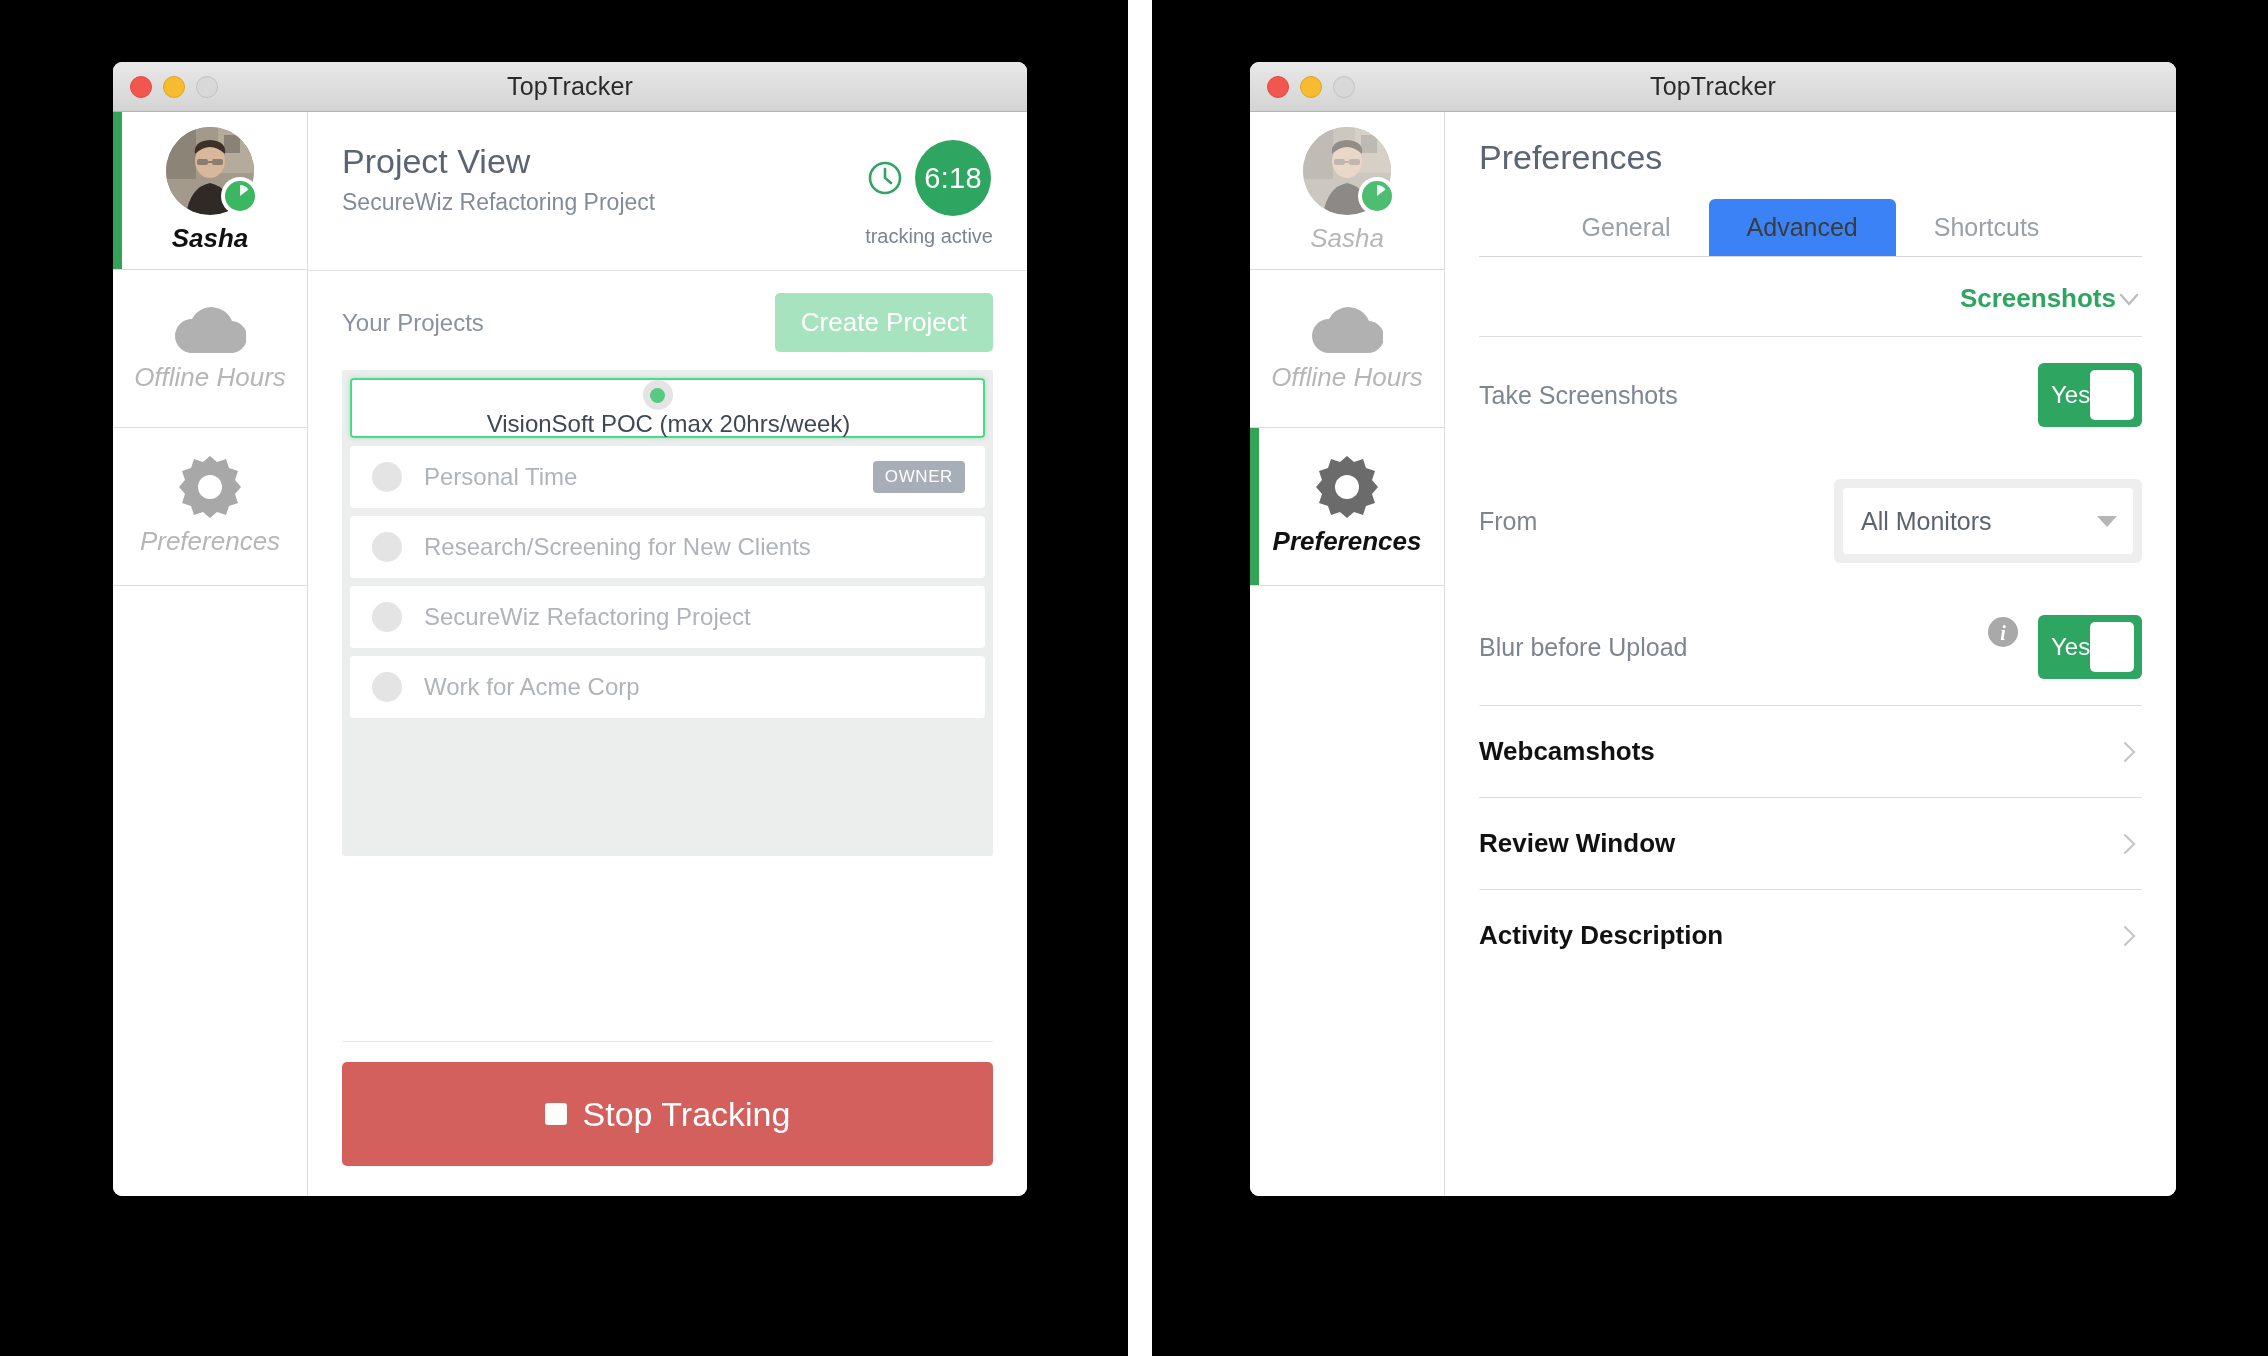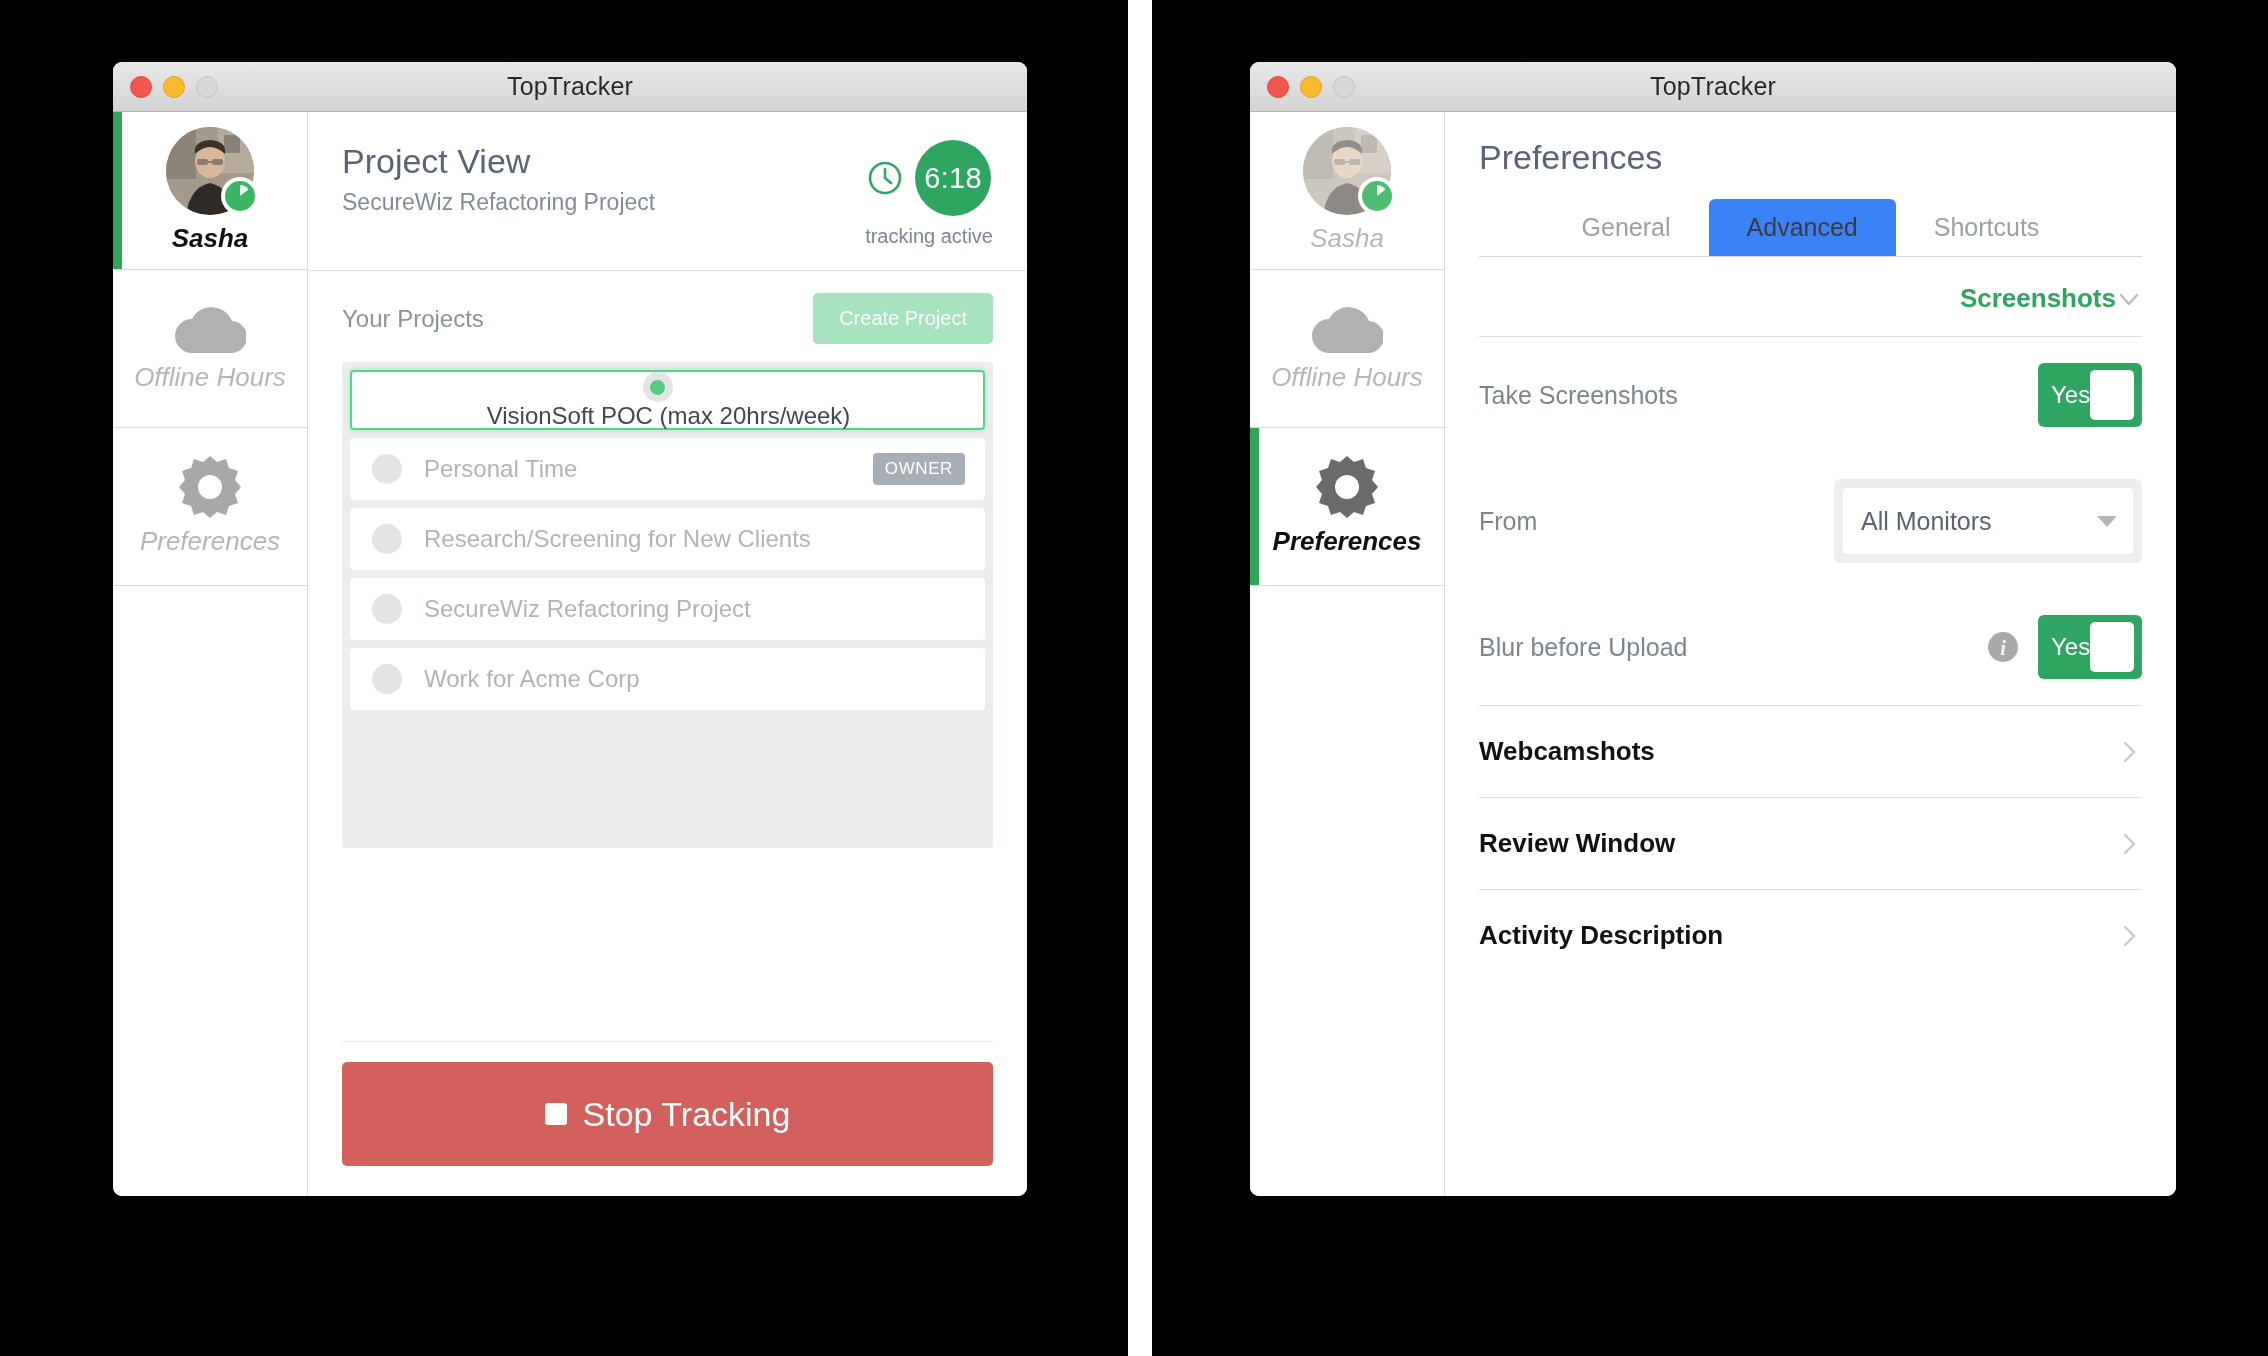--- a/index.html
+++ b/index.html
@@ -117,21 +117,21 @@
 
   
   .proj-head {
     padding: 22px 34px 18px 34px;
     display: flex; align-items: center; justify-content: space-between;
   }
   .proj-head-label { font-size: 24px; color: #8a929c; }
   .create-btn {
     background: #a8e3bf; color: #ffffff;
     border: none; border-radius: 5px;
-    font-size: 20px; font-family: inherit;
+    font-size: 26px; font-family: inherit;
     padding: 14px 26px; cursor: default;
   }
 
   
   .proj-list {
     margin: 0 34px; background: #eceded;
     border-radius: 3px; padding: 8px 0 0 0;
     height: 486px; overflow: hidden;
   }
   .proj-row {
@@ -204,21 +204,21 @@
   }
   .sec-title { font-size: 26px; font-weight: 700; color: #2ea560; }
   .chev { width: 26px; height: 26px; color: #b9b9b9; }
 
   .opt-row {
     margin: 0 34px; padding: 26px 0;
     display: flex; align-items: center; justify-content: space-between;
     min-height: 96px;
   }
   .opt-label { font-size: 25px; color: #7d858f; }
-  .opt-right { display: flex; align-items: center; gap: 18px; }
+  .opt-right { display: flex; align-items: flex-start; gap: 18px; }
 
   .toggle {
     width: 104px; height: 64px; border-radius: 6px;
     background: #2ea560;
     display: flex; align-items: center; justify-content: space-between;
     padding: 7px 8px 7px 0; cursor: default;
   }
   .toggle-text { color: #fff; font-size: 24px; padding-left: 13px; }
   .toggle-knob { width: 44px; height: 50px; background: #fff; border-radius: 5px; }
 

